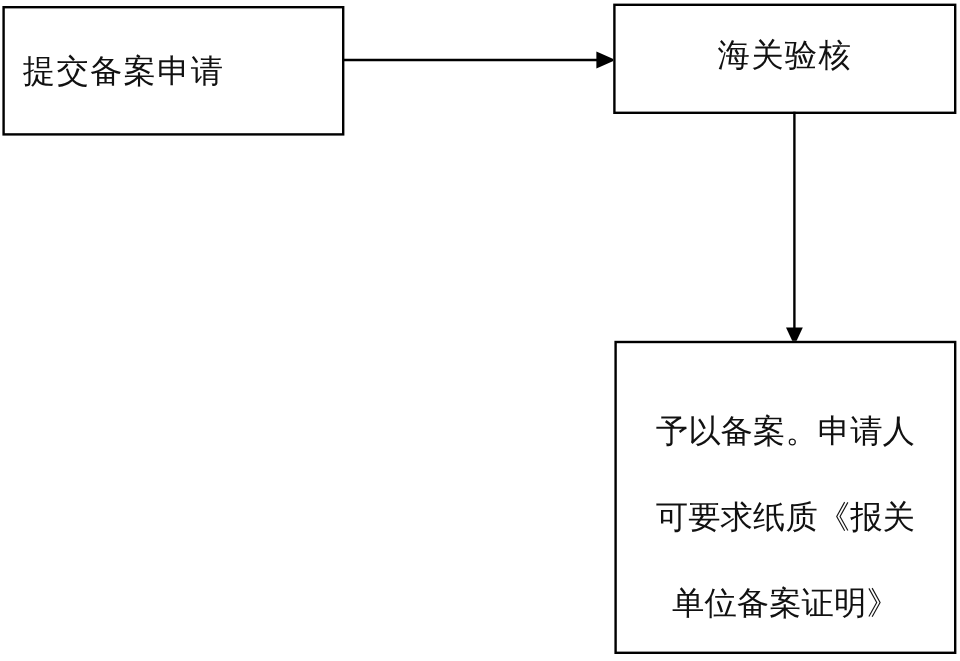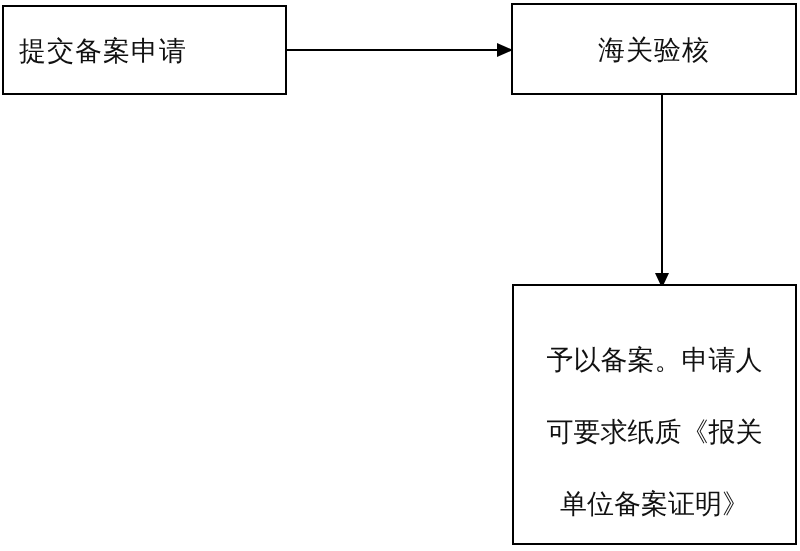--- a/index.html
+++ b/index.html
@@ -29,32 +29,33 @@
     line-height: 1.0;
     color: #111111;
     letter-spacing: 1px;
     white-space: pre;
   }
   
   #node-submit {
     left: 2px;
     top: 5px;
     width: 285px;
-    height: 90px;
+    height: 108px;
   }
   #node-submit .node-label {
     text-align: left;
     padding-left: 15px;
   }
   
   #node-review {
     left: 511px;
     top: 3px;
     width: 286px;
     height: 92px;
+    font-family: Liberation Mono, monospace;
   }
   #node-review .node-label {
     text-align: center;
   }
   
   #node-result {
     left: 512px;
     top: 284px;
     width: 285px;
     height: 261px;

